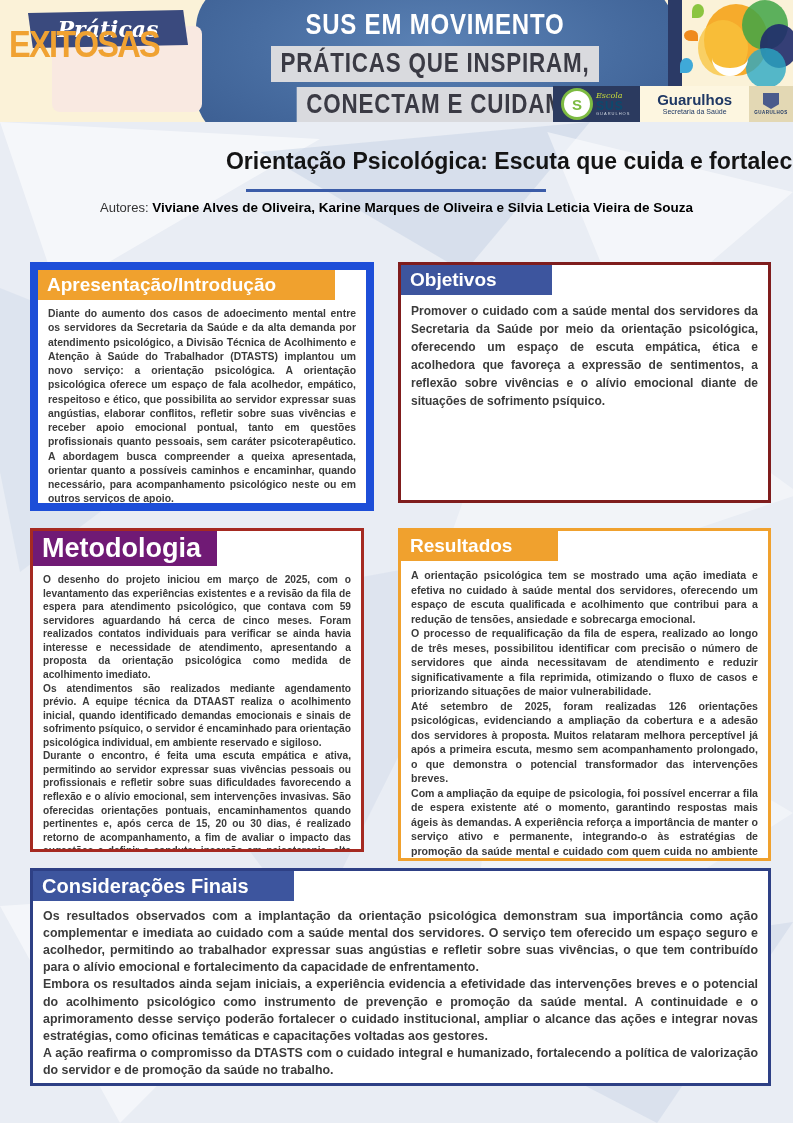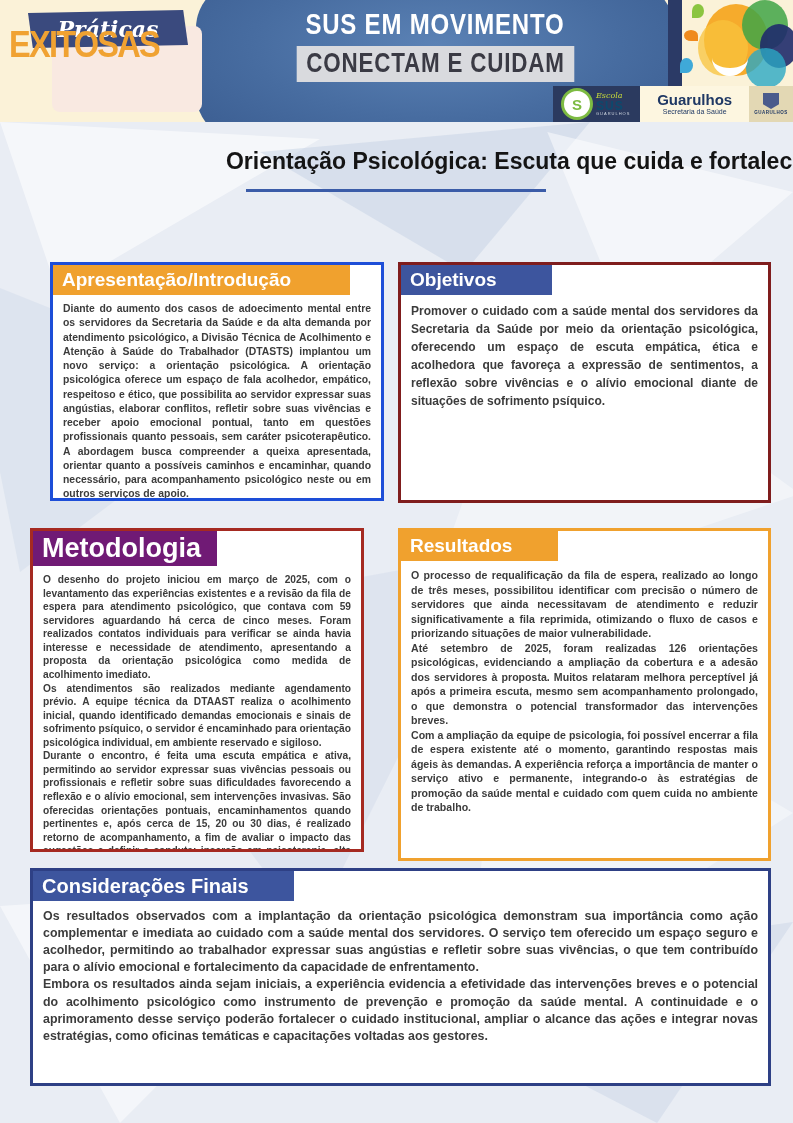--- a/index.html
+++ b/index.html
@@ -64,21 +64,21 @@
   .title-rule{position:absolute;left:246px;top:189px;width:300px;height:3px;background:#3B5CA8;}
   .authors{position:absolute;left:0;top:200px;width:793px;text-align:center;font-size:13px;color:#333;}
   .authors .names{font-weight:bold;color:#000;font-size:13.5px;}
 
   
   .box{position:absolute;background:#FFFFFF;overflow:hidden;}
   .box-head{color:#fff;font-weight:bold;display:flex;align-items:center;padding-left:9px;}
   .box-content{padding:7px 10px 6px 10px;color:#3C3C3C;}
   .box-content p{margin:0;text-align:justify;font-weight:bold;}
 
-  .box-intro{left:30px;top:262px;width:328px;height:233px;border:3px solid #1d4ed8;margin-left:20px;}
+  .box-intro{left:30px;top:262px;width:328px;height:233px;border:8px solid #1d4ed8;}
   .box-intro .box-head{background:#F0A12E;width:288px;height:30px;font-size:19px;}
   .box-intro .box-content{font-size:10.4px;line-height:1.37;}
 
   .box-obj{left:398px;top:262px;width:367px;height:235px;border:3px solid #7f1d1d;}
   .box-obj .box-head{background:#3D559E;width:142px;height:30px;font-size:19px;}
   .box-obj .box-content{font-size:12px;line-height:1.5;}
 
   .box-met{left:30px;top:528px;width:328px;height:318px;border:3px solid #A52A21;}
   .box-met .box-head{background:#701a75;width:175px;height:35px;font-size:27px;}
   .box-met .box-content{font-size:10.2px;line-height:1.33;}
@@ -94,20 +94,23 @@
 </head>
 <body>
 
 <div class="poster">
 
   <header class="top-banner">
     <div class="banner-blue"></div>
 
     <div class="slogan">
       <span class="slogan-line slogan1">SUS EM MOVIMENTO</span>
+      <div class="slogan-wrap2">
+        <span class="slogan-line boxed">PRÁTICAS QUE INSPIRAM,</span>
+      </div>
       <div class="slogan-wrap2">
         <span class="slogan-line boxed">CONECTAM E CUIDAM</span>
       </div>
     </div>
 
     <div>
       <div class="logo-panel"></div>
       <div class="ribbon">
         <span>Práticas</span>
       </div>
@@ -156,20 +159,24 @@
     <div class="tri" style="left:-40px;top:150px;width:300px;height:300px;background:rgba(200,212,230,.35);clip-path:polygon(0 0,100% 40%,20% 100%);"></div>
     <div class="tri" style="left:420px;top:180px;width:380px;height:320px;background:rgba(255,255,255,.4);clip-path:polygon(30% 0,100% 60%,0 100%);"></div>
     <div class="tri" style="left:80px;top:430px;width:420px;height:380px;background:rgba(198,210,228,.3);clip-path:polygon(0 20%,100% 0,55% 100%);"></div>
     <div class="tri" style="left:430px;top:520px;width:363px;height:380px;background:rgba(255,255,255,.38);clip-path:polygon(20% 0,100% 45%,10% 100%);"></div>
     <div class="tri" style="left:0;top:760px;width:400px;height:241px;background:rgba(255,255,255,.5);clip-path:polygon(0 10%,90% 0,30% 100%);"></div>
     <div class="tri" style="left:340px;top:800px;width:453px;height:201px;background:rgba(196,208,227,.4);clip-path:polygon(10% 30%,100% 0,70% 100%);"></div>
   </div>
 
   <h1 class="title" style="margin:12px;text-align:right;">Orientação Psicológica: Escuta que cuida e fortalece</h1>
   <div class="title-rule"></div>
+  <div class="authors">
+    <span class="label">Autores:</span>
+    <span class="names">Viviane Alves de Oliveira, Karine Marques de Oliveira e Silvia Leticia Vieira de Souza</span>
+  </div>
 
   <section class="box box-intro">
     <div class="box-head">
       <span>Apresentação/Introdução</span>
     </div>
     <div class="box-content">
         <p>Diante do aumento dos casos de adoecimento mental entre os servidores da Secretaria da Saúde e da alta demanda por atendimento psicológico, a Divisão Técnica de Acolhimento e Atenção à Saúde do Trabalhador (DTASTS) implantou um novo serviço: a orientação psicológica.  A orientação psicológica oferece um espaço de fala acolhedor, empático, respeitoso e ético, que possibilita ao servidor expressar suas angústias, elaborar conflitos, refletir sobre suas vivências e receber apoio emocional pontual, tanto em questões profissionais quanto pessoais, sem caráter psicoterapêutico. A abordagem busca compreender a queixa apresentada, orientar quanto a possíveis caminhos e encaminhar, quando necessário, para acompanhamento psicológico neste ou em outros serviços de apoio.</p>
         <p>A implantação dessa ação reforça o compromisso da DTASTS com a promoção da saúde mental e o cuidado com quem cuida.</p>
       </div>
   </section>
@@ -192,29 +199,31 @@
         <p>Os atendimentos são realizados mediante agendamento prévio. A equipe técnica da DTAAST realiza o acolhimento inicial, quando identificado demandas emocionais e sinais de sofrimento psíquico, o servidor é encaminhado para orientação psicológica individual, em ambiente reservado e sigiloso.</p>
         <p>Durante o encontro, é feita uma escuta empática e ativa, permitindo ao servidor expressar suas vivências pessoais ou profissionais e refletir sobre suas dificuldades favorecendo a reflexão e o alívio emocional, sem intervenções invasivas. São oferecidas orientações pontuais, encaminhamentos quando pertinentes e, após cerca de 15, 20 ou 30 dias, é realizado retorno de acompanhamento, a fim de avaliar o impacto das sugestões e definir a conduta: inserção em psicoterapia, alta ou manutenção de acompanhamento breve.</p>
       </div>
   </section>
 
   <section class="box box-res">
     <div class="box-head">
       <span>Resultados</span>
     </div>
     <div class="box-content">
+        <p>A orientação psicológica tem se mostrado uma ação imediata e efetiva no cuidado à saúde mental dos servidores, oferecendo um espaço de escuta qualificada e acolhimento que contribui para a redução de tensões, ansiedade e sobrecarga emocional.</p>
         <p>O processo de requalificação da fila de espera, realizado ao longo de três meses, possibilitou identificar com precisão o número de servidores que ainda necessitavam de atendimento e reduzir significativamente a fila reprimida, otimizando o fluxo de casos e priorizando situações de maior vulnerabilidade.</p>
         <p>Até setembro de 2025, foram realizadas 126 orientações psicológicas, evidenciando a ampliação da cobertura e a adesão dos servidores à proposta. Muitos relataram melhora perceptível já após a primeira escuta, mesmo sem acompanhamento prolongado, o que demonstra o potencial transformador das intervenções breves.</p>
         <p>Com a ampliação da equipe de psicologia, foi possível encerrar a fila de espera existente até o momento, garantindo respostas mais ágeis às demandas. A experiência reforça a importância de manter o serviço ativo e permanente, integrando-o às estratégias de promoção da saúde mental e cuidado com quem cuida no ambiente de trabalho.</p>
       </div>
   </section>
 
   <section class="box box-fin">
     <div class="box-head">
       <span>Considerações Finais</span>
     </div>
     <div class="box-content">
         <p>Os resultados observados com a implantação da orientação psicológica demonstram sua importância como ação complementar e imediata ao cuidado com a saúde mental dos servidores. O serviço tem oferecido um espaço seguro e acolhedor, permitindo ao trabalhador expressar suas angústias e refletir sobre suas vivências, o que tem contribuído para o alívio emocional e fortalecimento da capacidade de enfrentamento.</p>
         <p>Embora os resultados ainda sejam iniciais, a experiência evidencia a efetividade das intervenções breves e o potencial do acolhimento psicológico como instrumento de prevenção e promoção da saúde mental. A continuidade e o aprimoramento desse serviço poderão fortalecer o cuidado institucional, ampliar o alcance das ações e integrar novas estratégias, como oficinas temáticas e capacitações voltadas aos gestores.</p>
+        <p>A ação reafirma o compromisso da DTASTS com o cuidado integral e humanizado, fortalecendo a política de valorização do servidor e de promoção da saúde no trabalho.</p>
       </div>
   </section>
 
 </div>
 
 </body></html>

